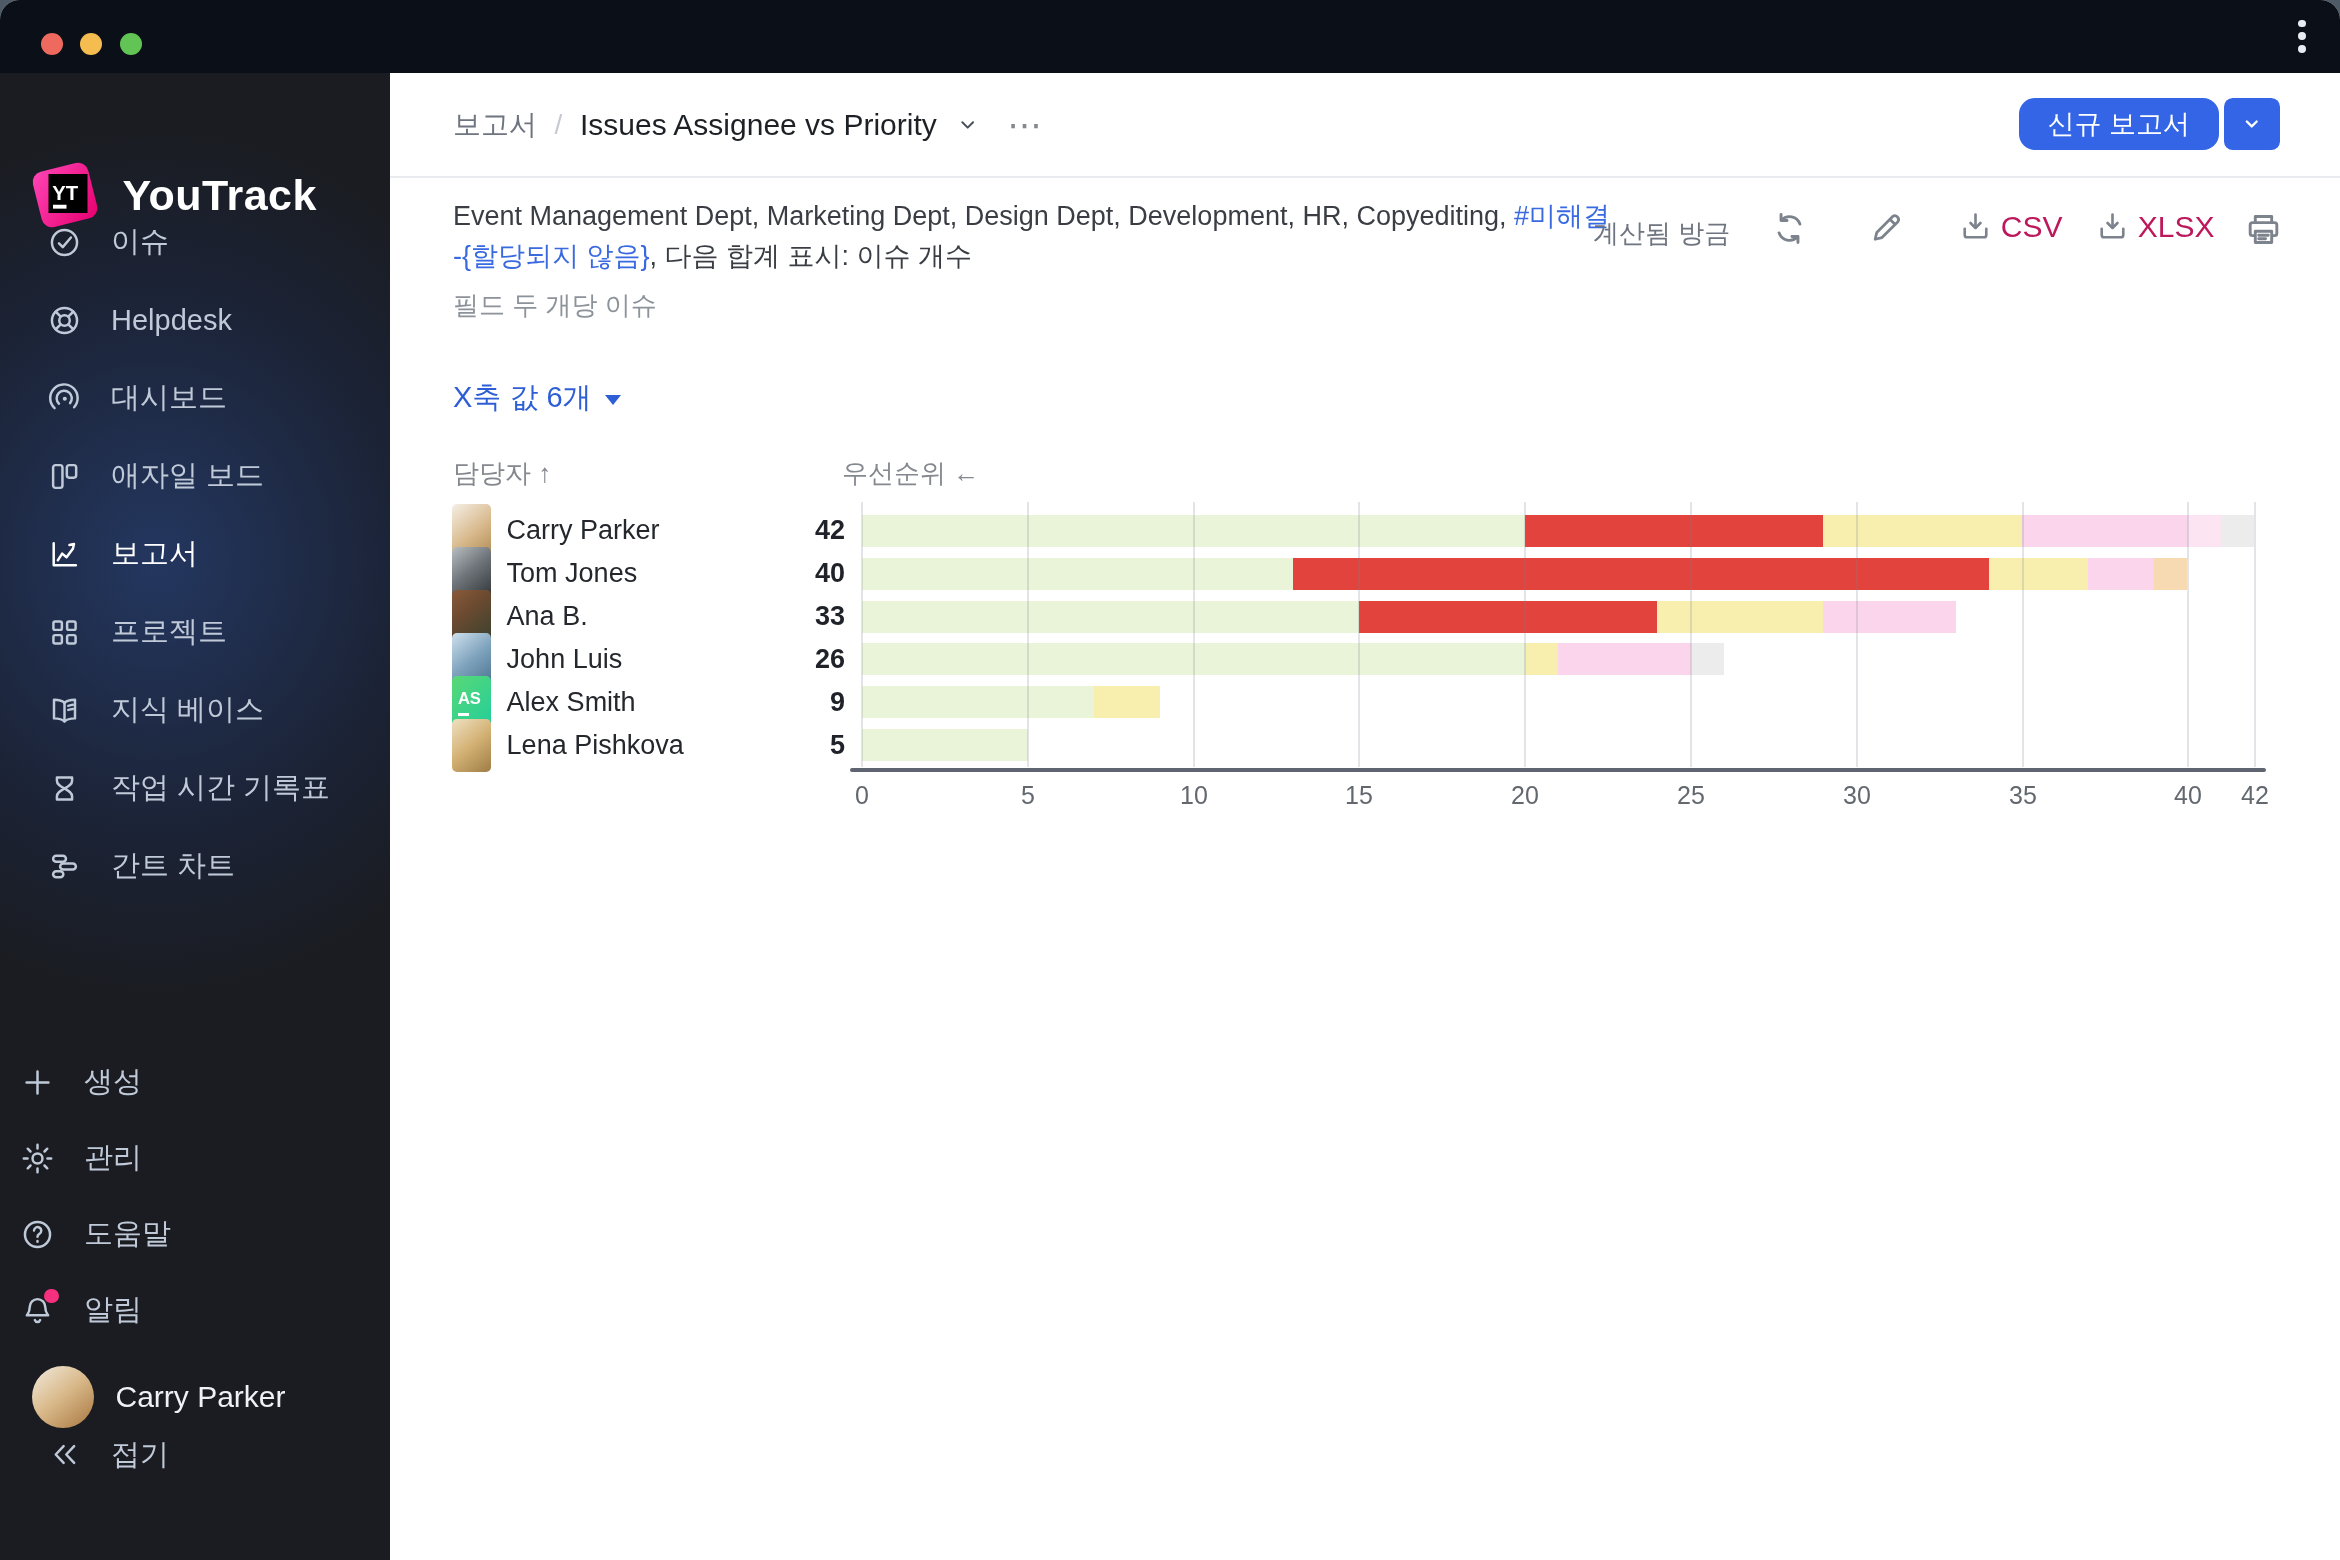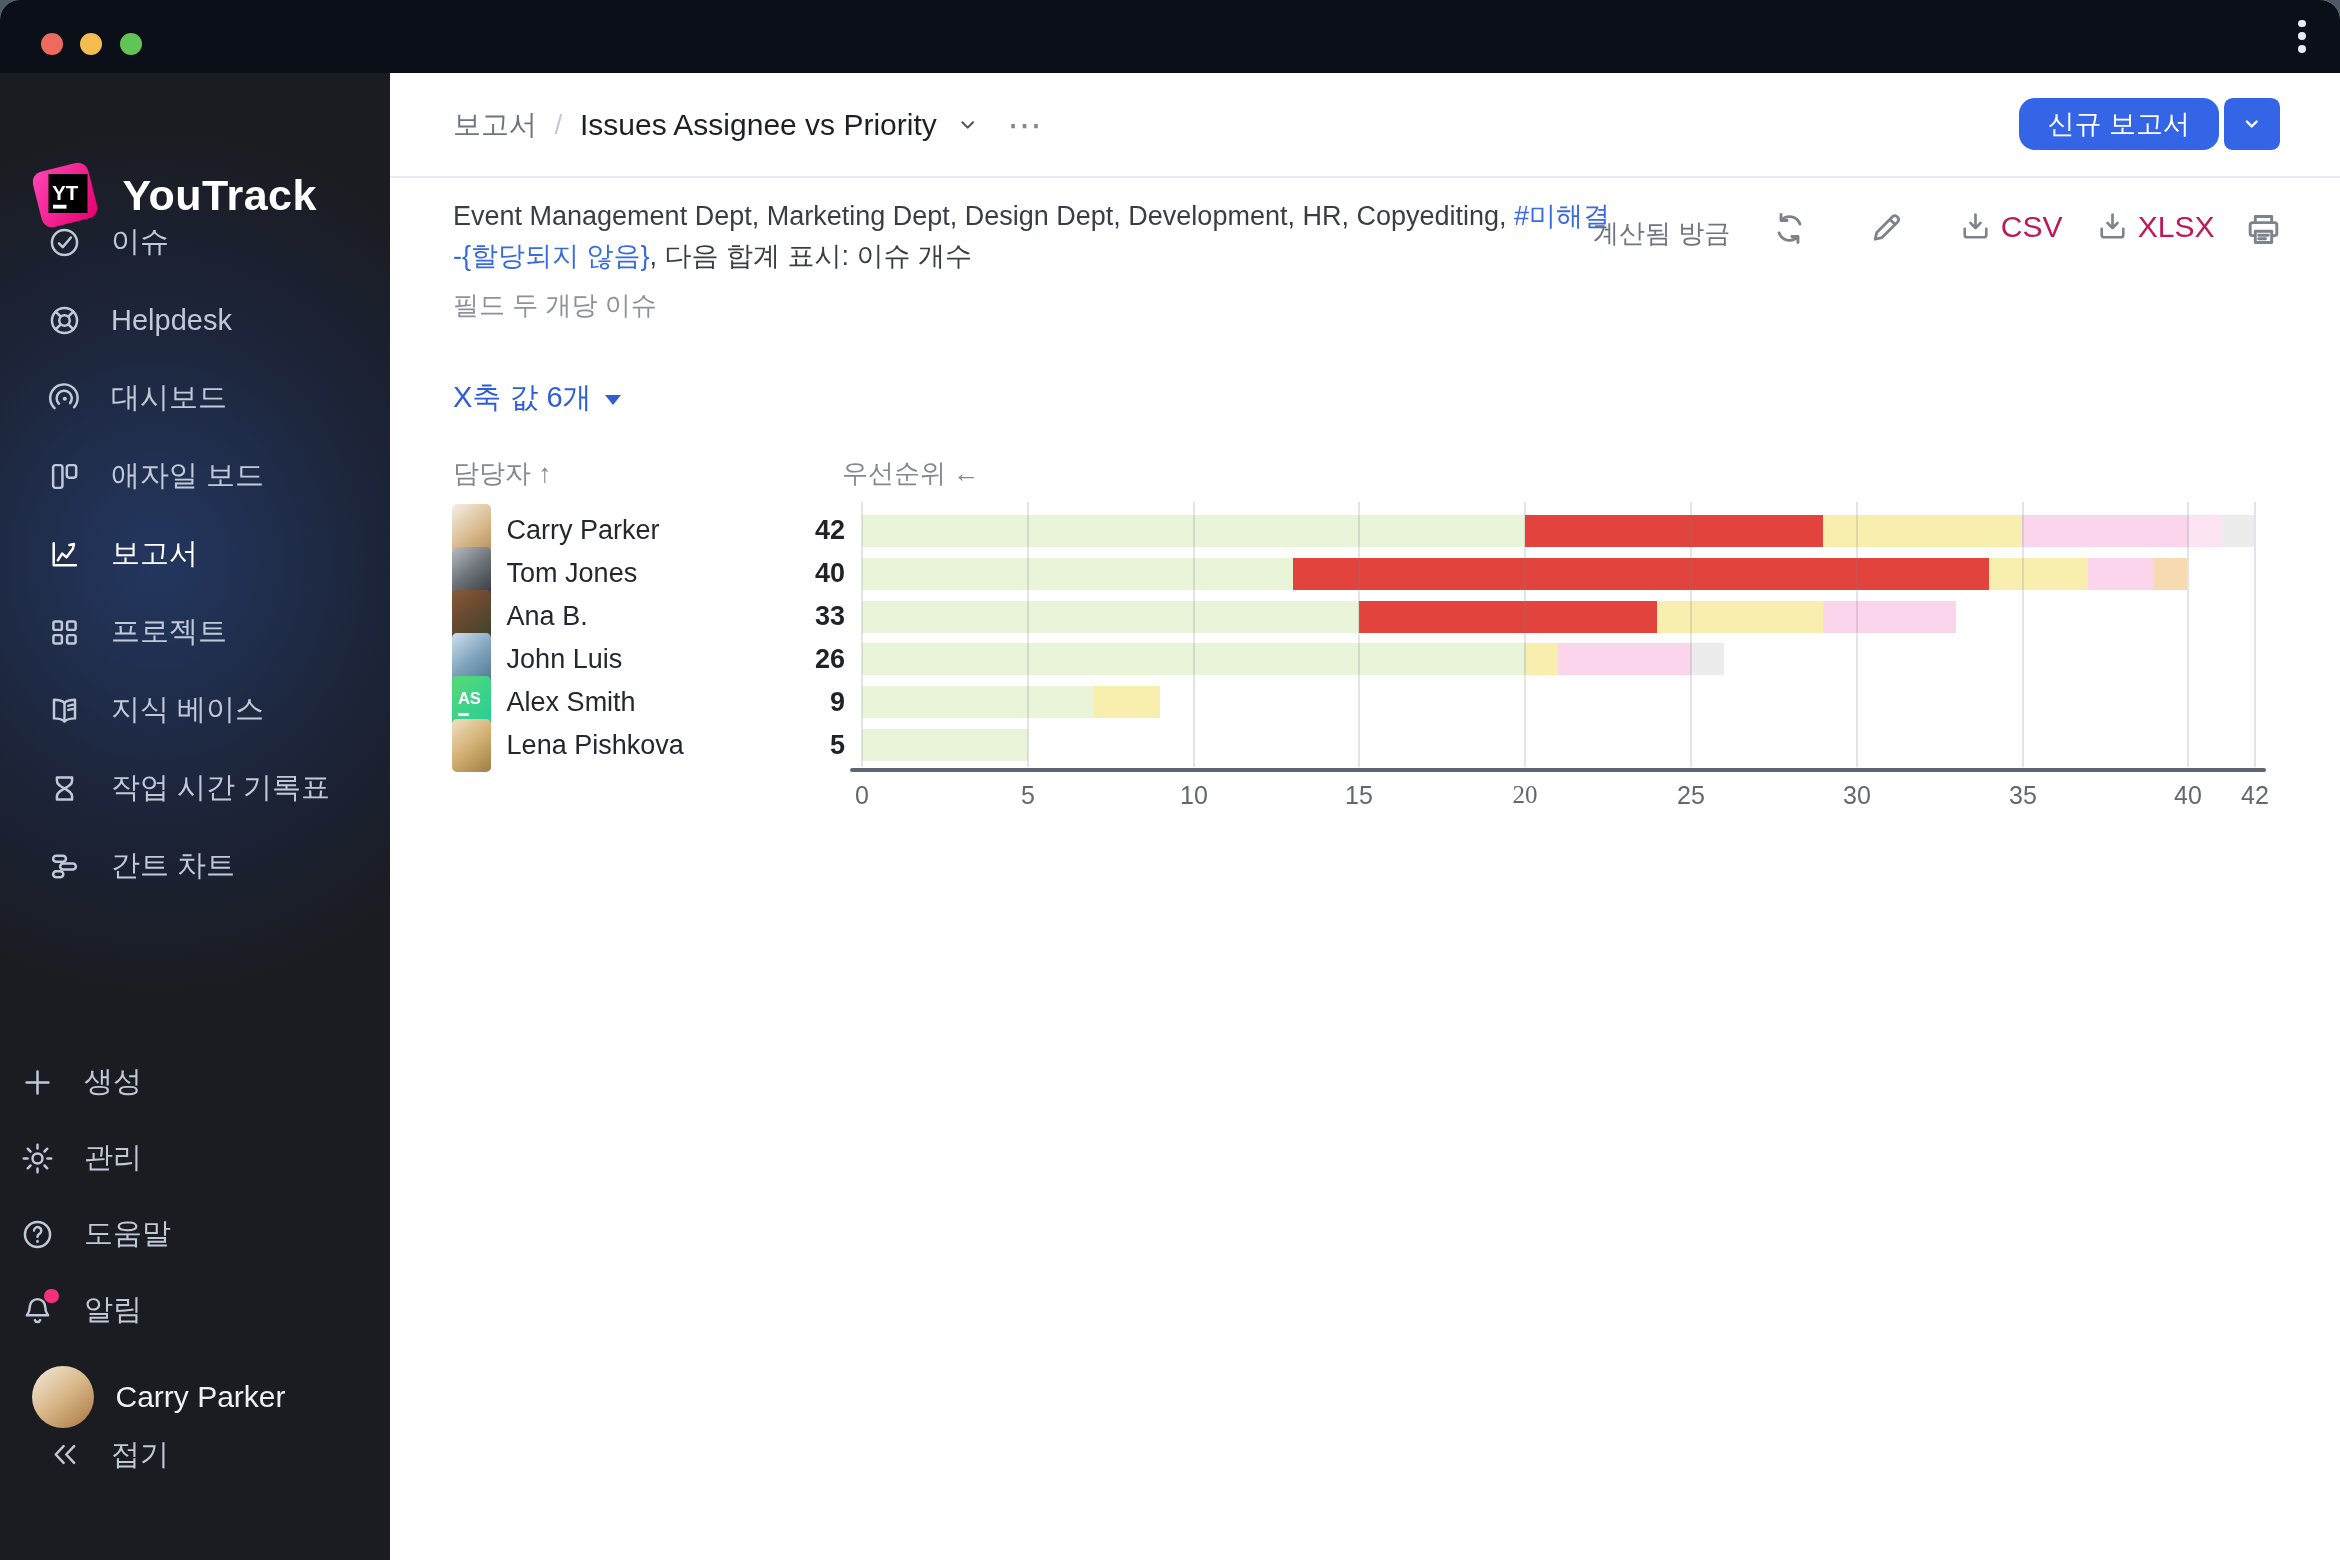--- a/index.html
+++ b/index.html
@@ -384,21 +384,21 @@
       <div class="gridline" style="left: 1160px;"></div>
       <div class="gridline" style="left: 1325px;"></div>
       <div class="gridline" style="left: 1392px;"></div>
     </div>
   <div class="axis-line"></div>
   <div class="axis-ticks">
       <span class="tick" style="left: -39px;">0</span>
       <span class="tick" style="left: 127px;">5</span>
       <span class="tick" style="left: 293px;">10</span>
       <span class="tick" style="left: 458px;">15</span>
-      <span class="tick" style="left: 624px; font-family: Liberation Serif, serif;">20</span>
+      <span class="tick" style="left: 624px;">20</span>
       <span class="tick" style="left: 790px;">25</span>
       <span class="tick" style="left: 956px;">30</span>
       <span class="tick" style="left: 1122px;">35</span>
       <span class="tick" style="left: 1287px;">40</span>
       <span class="tick" style="left: 1354px;">42</span>
     </div>
 
 </div>
 
 

